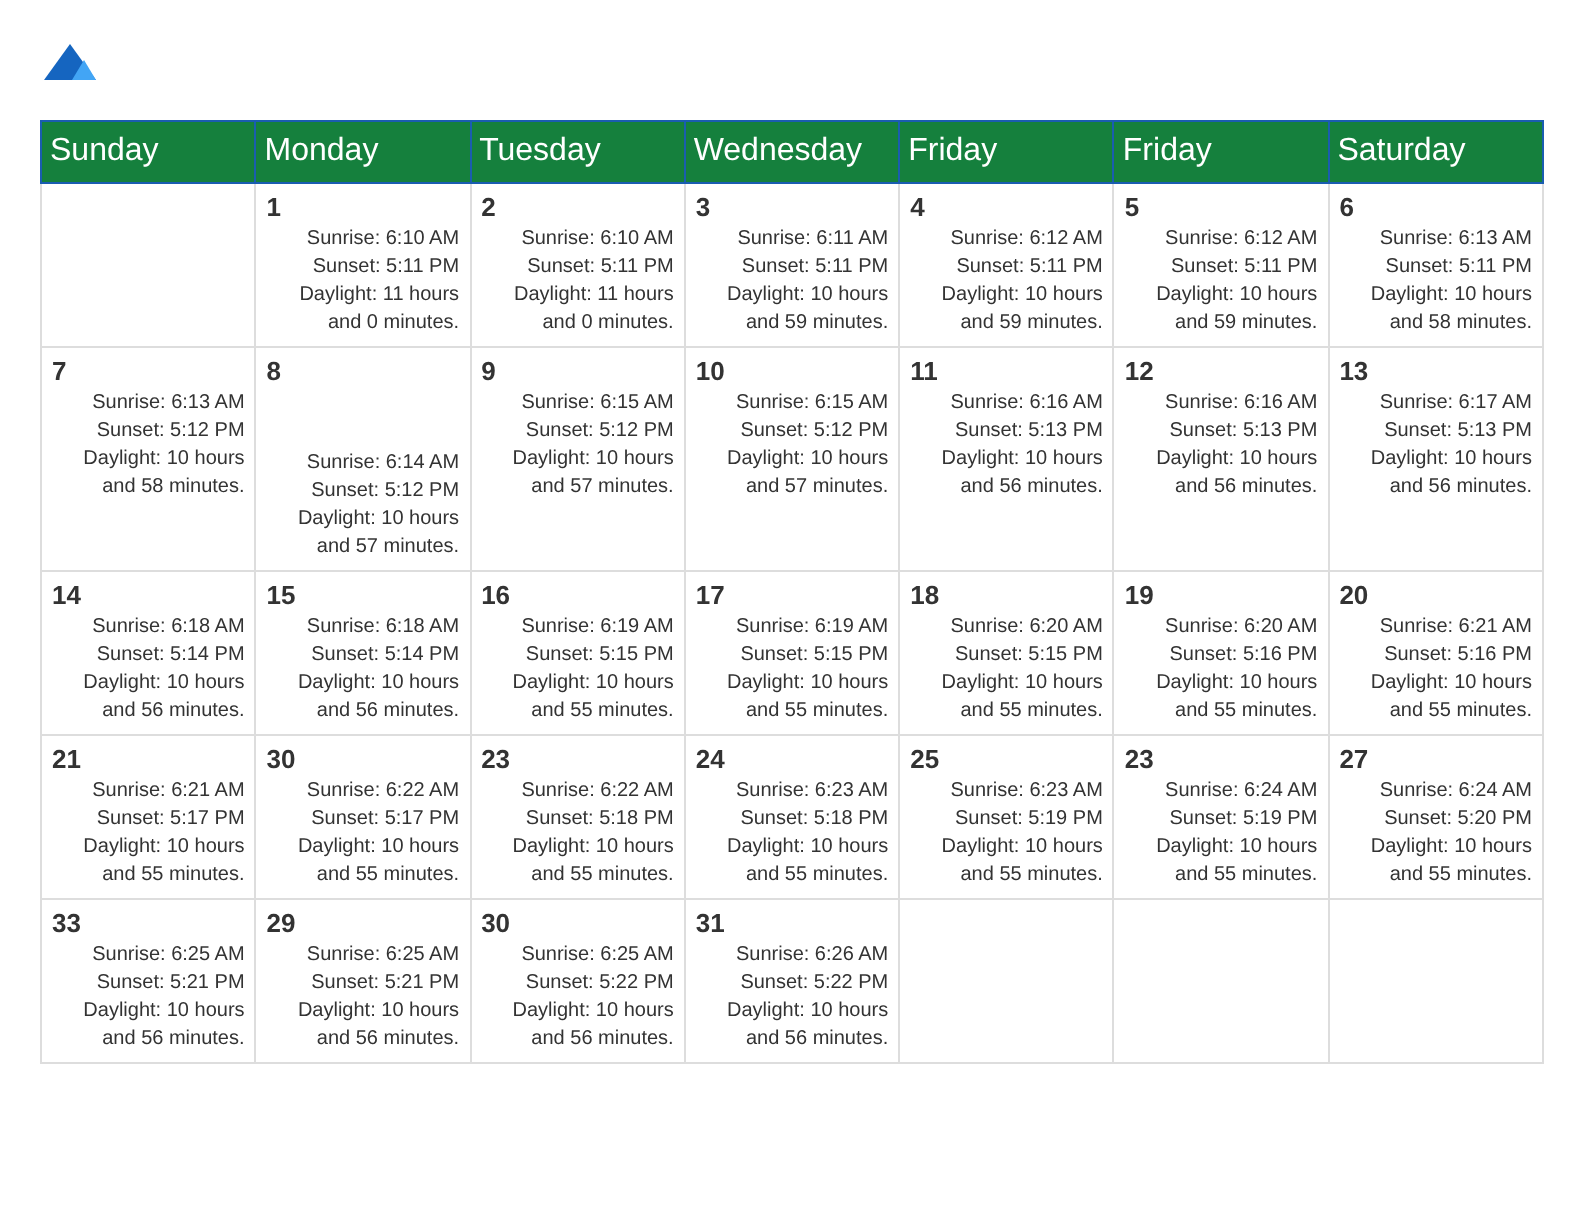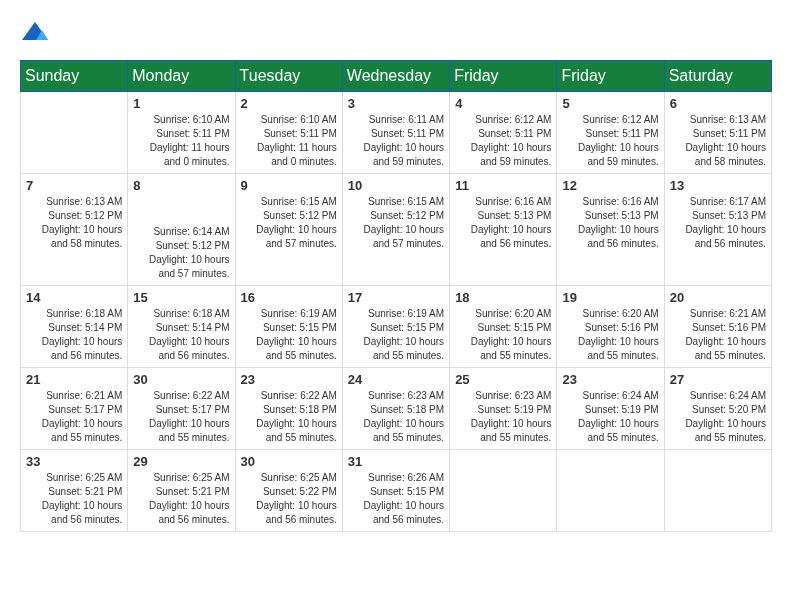--- a/index.html
+++ b/index.html
@@ -341,21 +341,21 @@
         <td>
           <span class="day-number">30</span>
           <div class="day-info" style="white-space: pre-line;">Sunrise: 6:25 AM
 Sunset: 5:22 PM
 Daylight: 10 hours
 and 56 minutes.</div>
         </td>
         <td>
           <span class="day-number">31</span>
           <div class="day-info" style="white-space: pre-line;">Sunrise: 6:26 AM
-Sunset: 5:15 PM
+Sunset: 5:22 PM
 Daylight: 10 hours
 and 56 minutes.</div>
         </td>
         <td class="empty-cell"></td>
         <td class="empty-cell"></td>
         <td class="empty-cell"></td>
       </tr>
     </tbody>
 </table>
 

